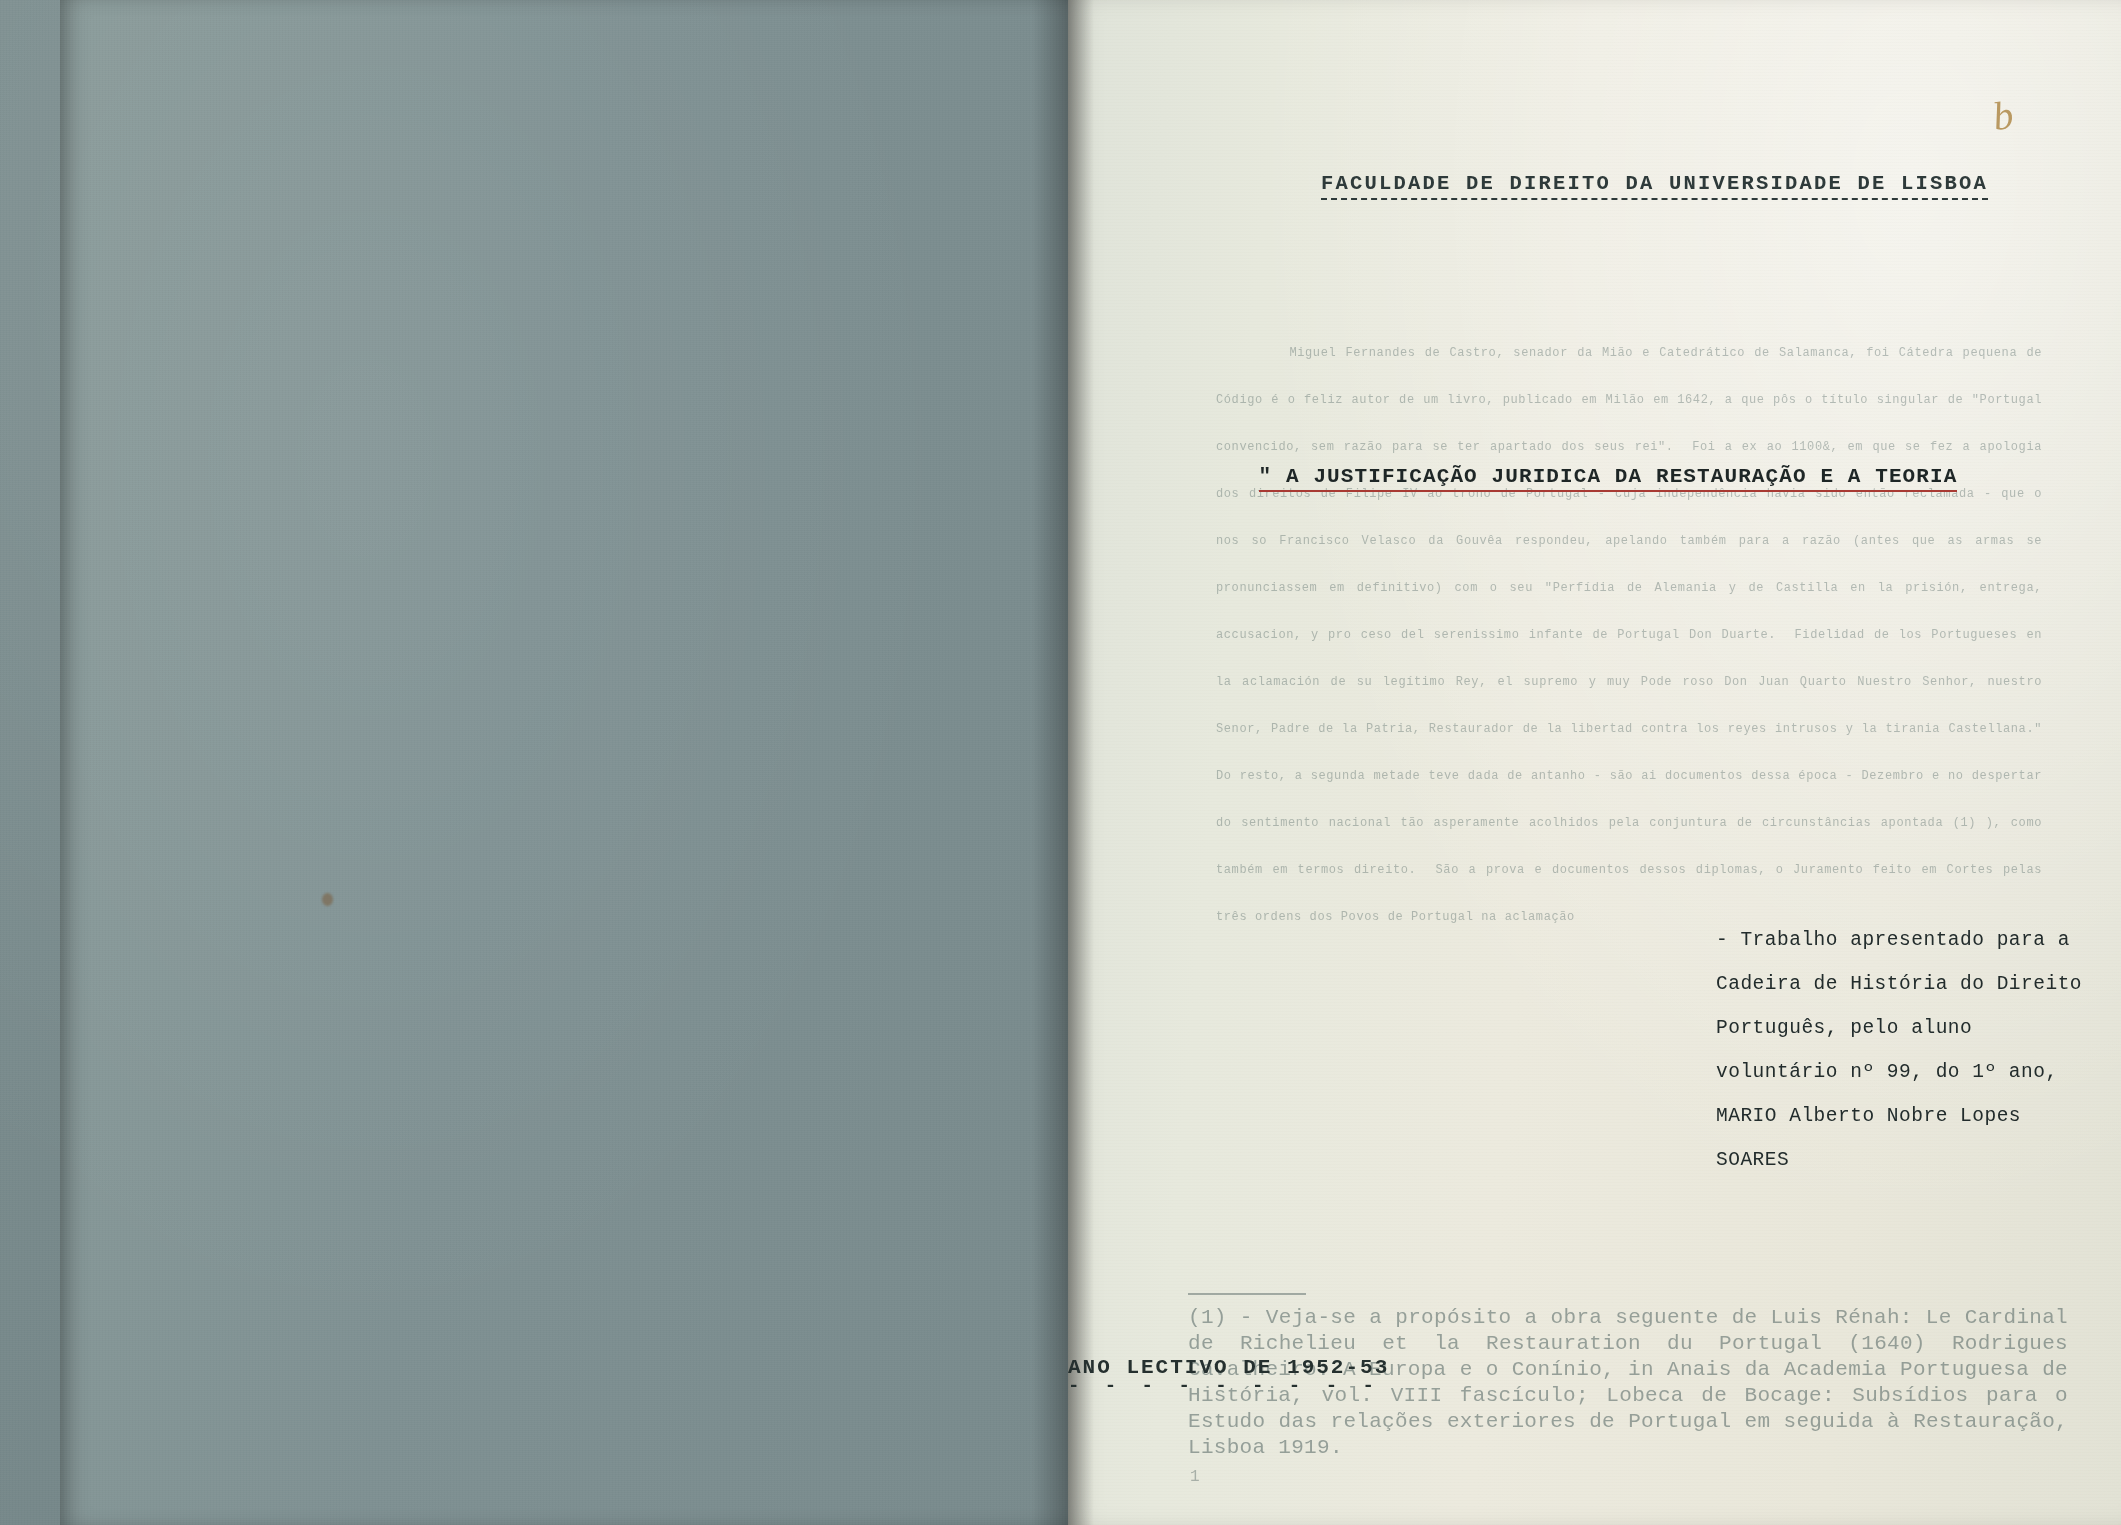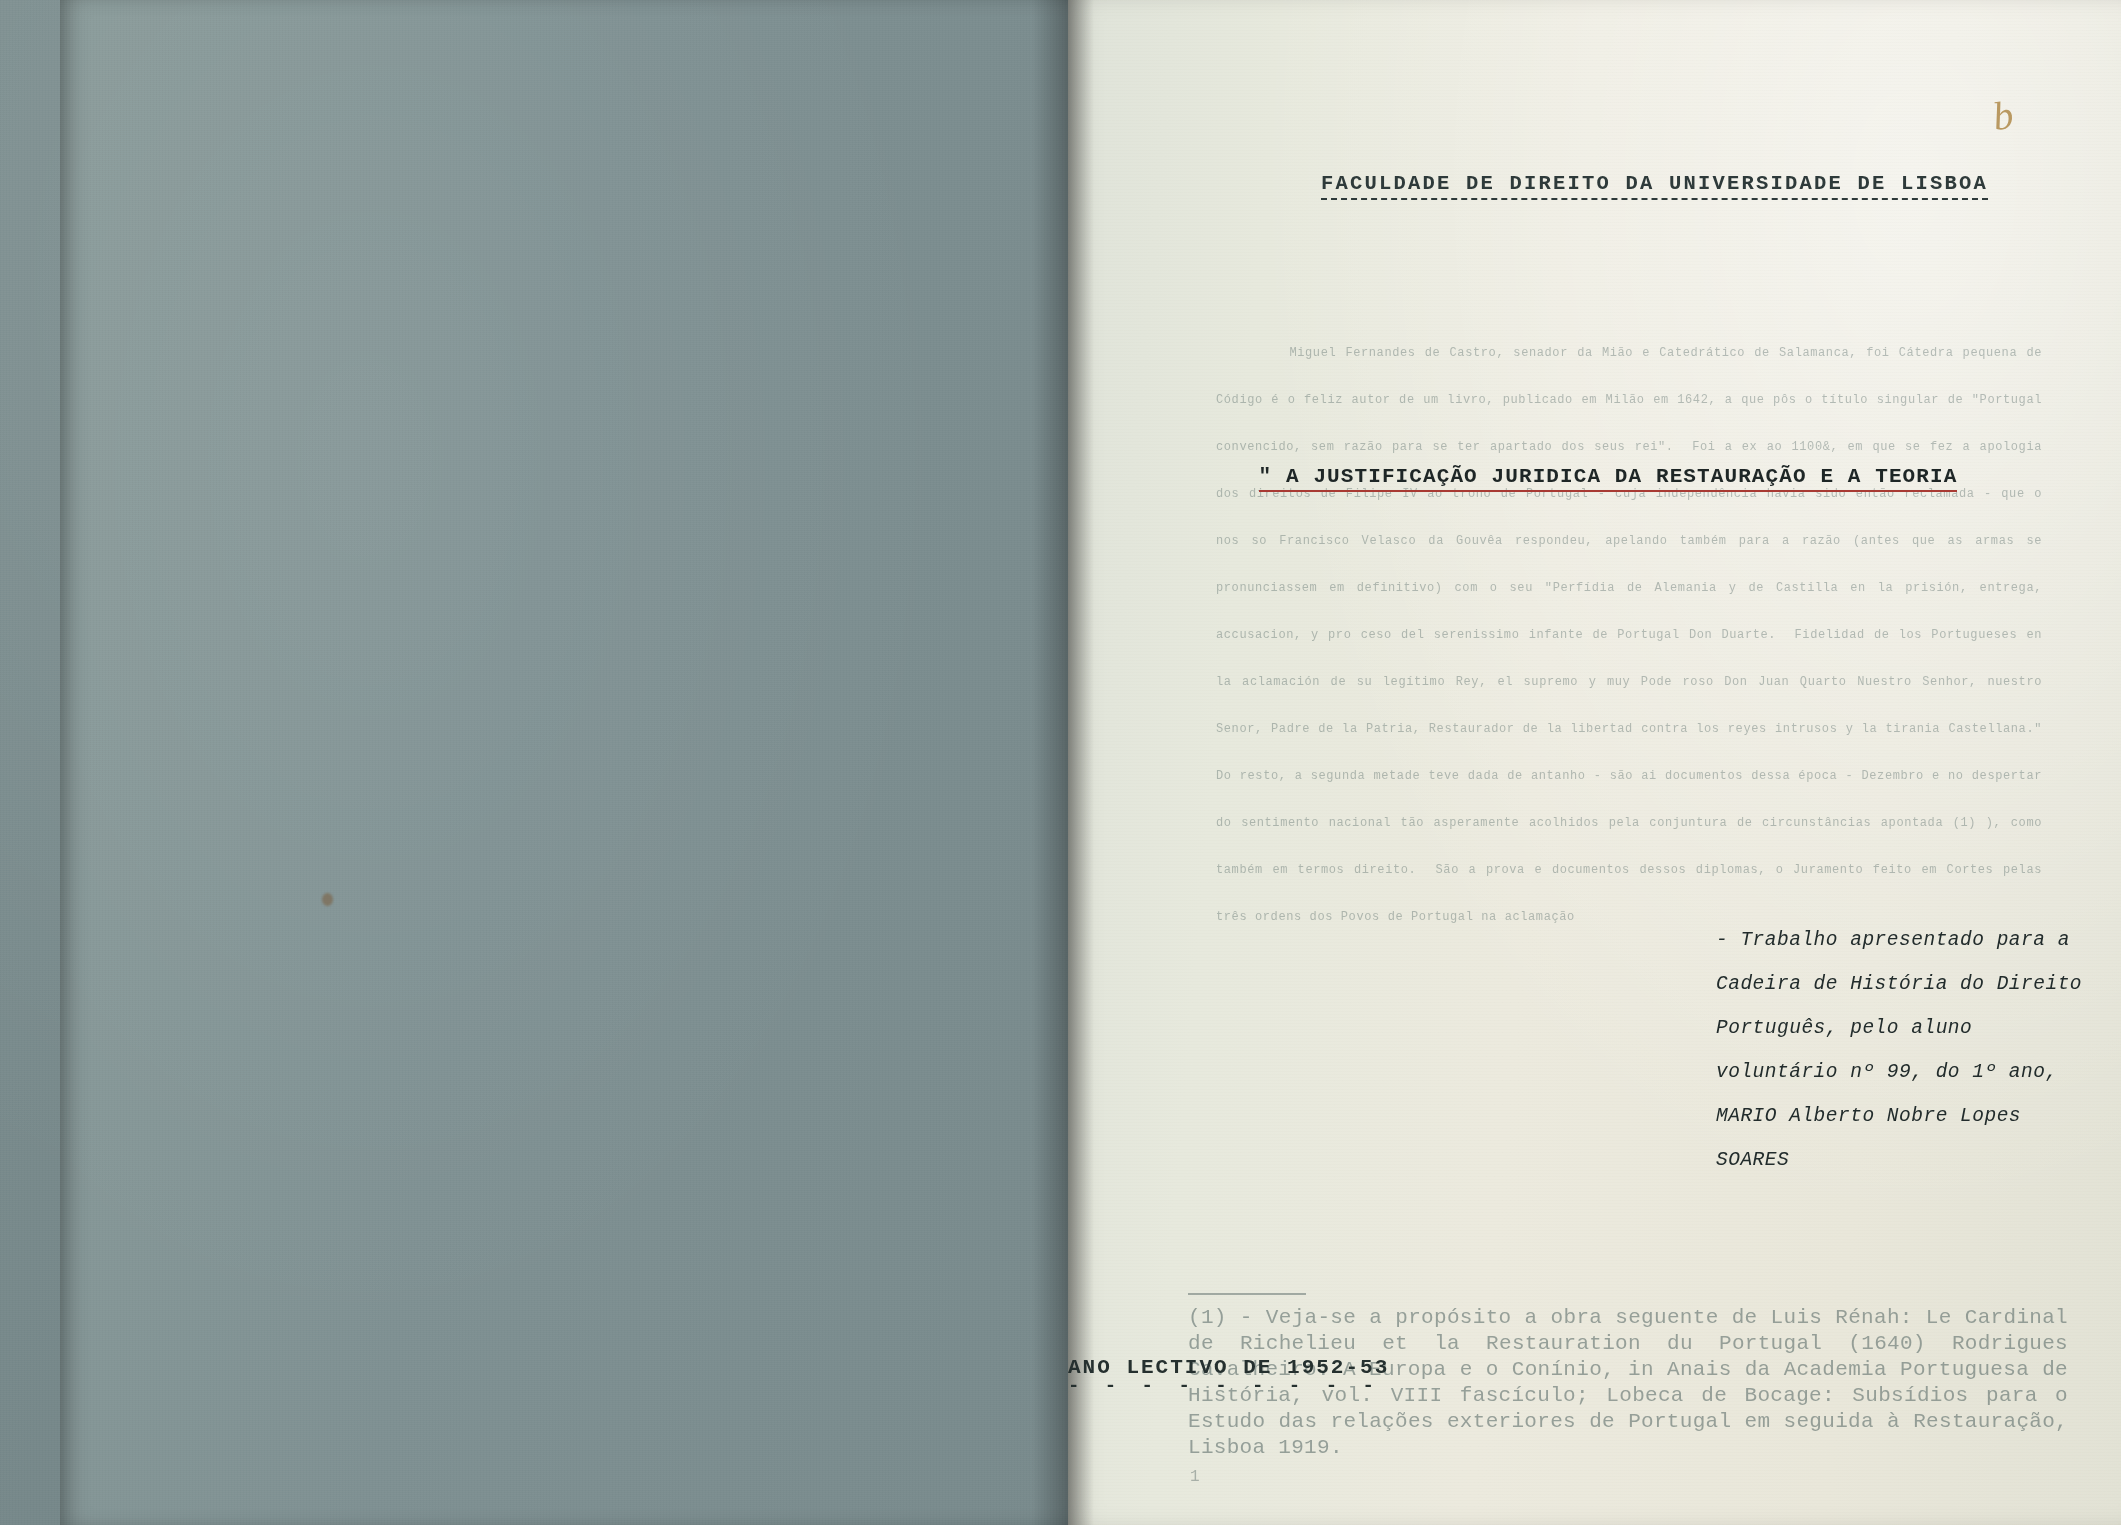--- a/index.html
+++ b/index.html
@@ -167,21 +167,20 @@
   
   .note {
     position: absolute;
     left: 648px;
     top: 918px;
     width: 390px;
     font-size: 19.5px;
     line-height: 44px;
     color: #222c2c;
     letter-spacing: 0.5px;
-    font-style: italic;
   }
 
   
   .year {
     position: absolute;
     left: 0;
     top: 1356px;
     width: 1053px;
     font-size: 21px;
     letter-spacing: 2px;

